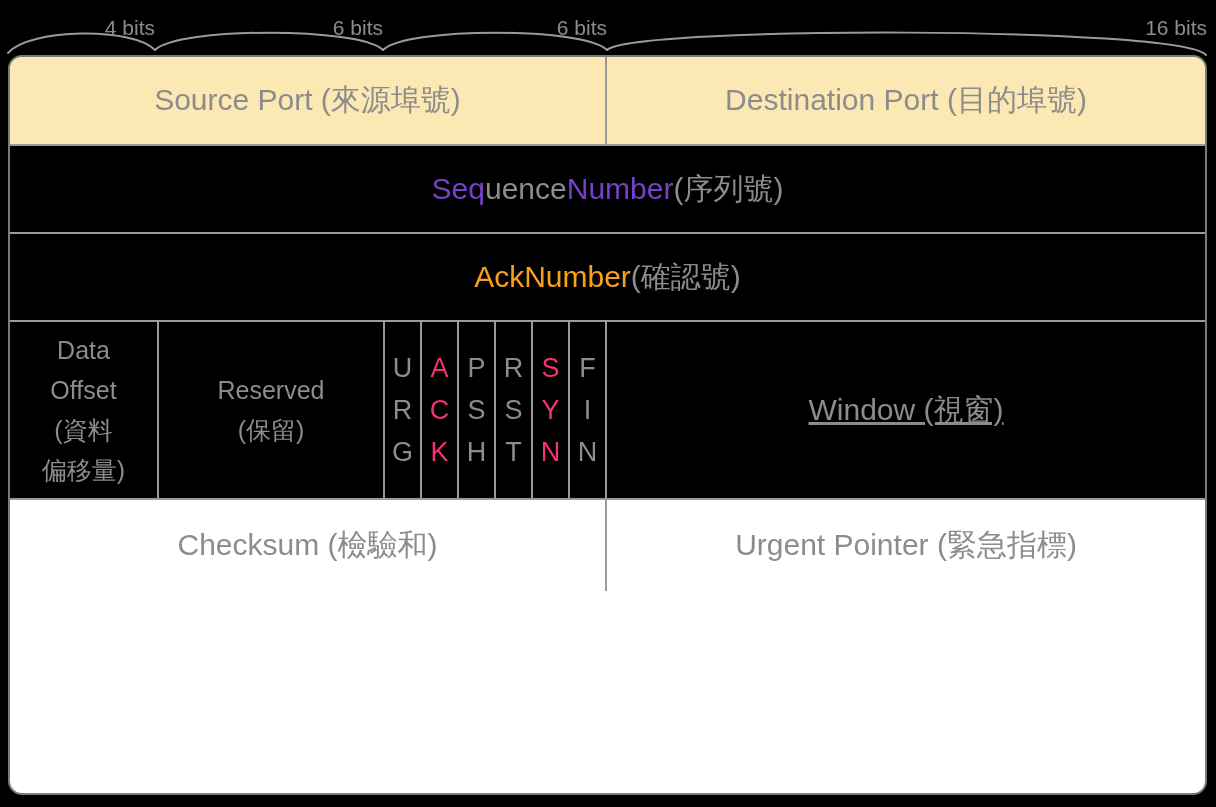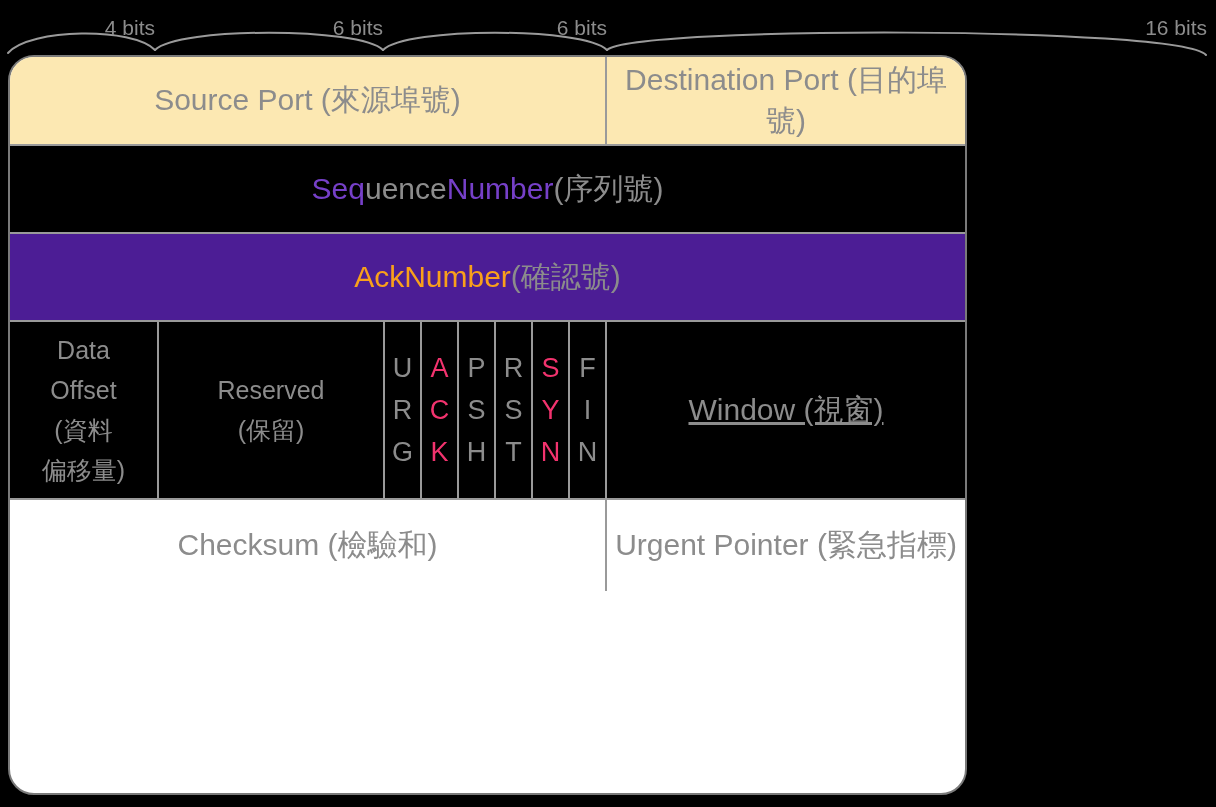--- a/index.html
+++ b/index.html
@@ -22,28 +22,28 @@
   
   .braces-svg{position:absolute;left:0;top:0;width:1216px;height:58px;}
   .bit-label{position:absolute;top:2px;height:28px;line-height:28px;
     text-align:right;color:var(--gray);font-size:21px;margin-top:12px;}
   .bl-0{left:11px;width:144px;}
   .bl-1{left:155px;width:228px;}
   .bl-2{left:383px;width:224px;}
   .bl-3{left:607px;width:600px;}
 
   
-  .tcp-table{position:absolute;left:8px;top:55px;width:959px;height:740px;
-    border:2px solid var(--outer);border-radius:26px;overflow:hidden;
+  .tcp-table{position:absolute;left:8px;top:55px;width:1199px;height:740px;
+    border:2px solid var(--outer);border-radius:14px;overflow:hidden;
     background:#ffffff;display:flex;flex-direction:column;}
   .trow{display:flex;flex-direction:row;width:100%;}
   .trow + .trow{border-top:2px solid var(--border);}
   .r1{height:87px;background:var(--yellow);}
   .r2{height:88px;background:#000000;}
-  .r3{height:88px;background:#4c1d95;}
+  .r3{height:88px;background:#000000;}
   .r4{height:178px;background:#000000;}
   .r5{height:93px;background:#ffffff;}
   .r6{height:86px;background:var(--blue);}
   .r7{height:120px;background:var(--cyan);flex-direction:column;justify-content:center;}
 
   .cell{display:flex;align-items:center;justify-content:center;
     color:var(--gray);font-size:30px;text-align:center;}
   .vdiv{border-right:2px solid var(--border);}
   .half-l{width:597px;}
   .half-r{flex:1;}

